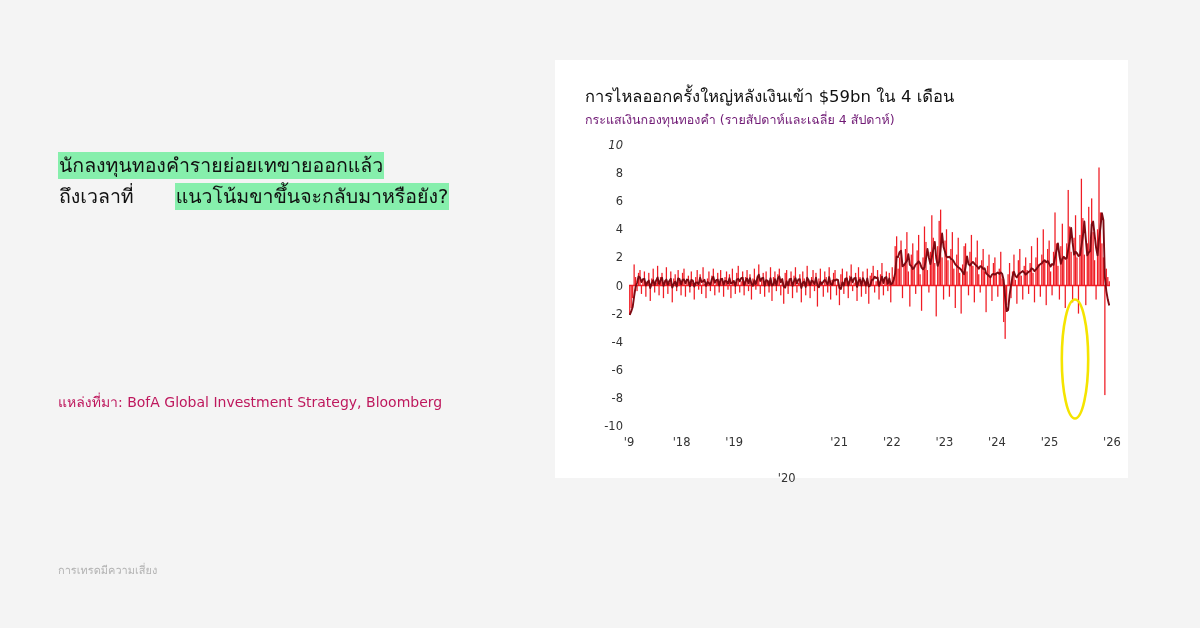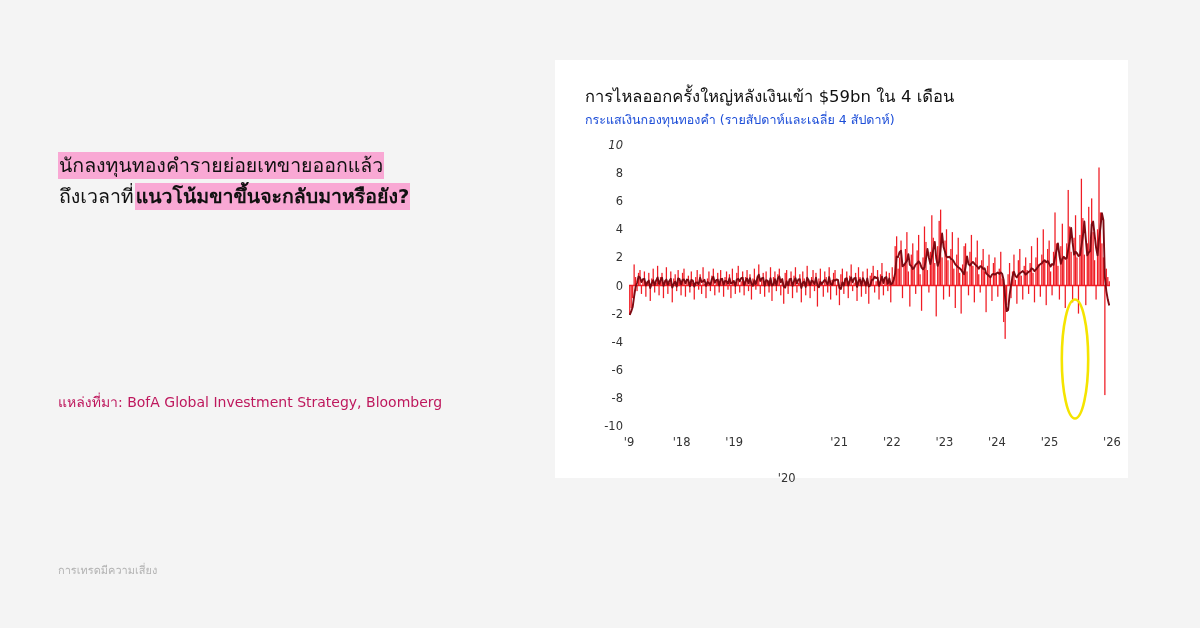--- a/index.html
+++ b/index.html
@@ -10,22 +10,22 @@
     overflow:hidden;position:relative;
   }
   .stage{position:absolute;inset:0;}
 
   
   .left{position:absolute;left:0;top:0;width:540px;height:628px;}
 
   .headline{position:absolute;left:58px;top:150px;width:440px;}
   .hl-line{font-size:19.5px;line-height:31px;color:#111;white-space:nowrap;}
   .hl-seg{padding:2px 1px;}
-  .hl-mark{background:#f9a8d4;}
-  .hl-bold{font-weight:bold;}
+  .hl-mark{background:#86efac;}
+  .hl-bold{font-weight:normal;margin-left:40px;}
 
   .legend{position:absolute;left:58px;top:238px;}
   .legend-row{display:flex;align-items:center;height:34px;margin-bottom:12px;}
   .sw-wrap{width:56px;display:flex;align-items:center;}
   .sw-bar{width:46px;height:15px;background:#f01c24;display:block;}
   .sw-line{width:46px;height:5px;background:#7d0a12;display:block;}
   .legend-label{font-size:17.5px;color:#1a1a1a;margin-left:4px;white-space:nowrap;}
 
   .source{position:absolute;left:58px;top:391px;font-size:14px;color:#be185d;white-space:nowrap;}
   .disclaimer{position:absolute;left:58px;top:561px;font-size:11px;color:#b3b3b3;white-space:nowrap;}
@@ -33,21 +33,21 @@
   
   .card{
     position:absolute;left:555px;top:60px;width:573px;height:418px;
     background:#ffffff;
   }
   .card-title{
     position:absolute;left:30px;top:23px;font-size:16.5px;color:#111;white-space:nowrap;
   }
   .card-title .b{font-weight:normal;}
   .card-sub{
-    position:absolute;left:30px;top:50px;font-size:12.5px;color:#1d4ed8;white-space:nowrap;
+    position:absolute;left:30px;top:50px;font-size:12.5px;color:#701a75;white-space:nowrap;
   }
 
   .plot{position:absolute;left:30px;top:85px;width:525px;height:310px;}
   .ylabels{position:absolute;left:0;top:0;width:38px;height:281px;}
   .ytick{position:absolute;right:0;font-size:11.5px;color:#333;transform:translateY(-50%);text-align:right;}
   .xlabels{position:absolute;left:44px;top:290px;width:481px;height:20px;}
   .xtick{position:absolute;font-size:11.5px;color:#333;transform:translateX(-50%);}
 
   .canvasbox{position:absolute;left:44px;top:0;width:481px;height:281px;}
   .canvasbox svg{display:block;}

